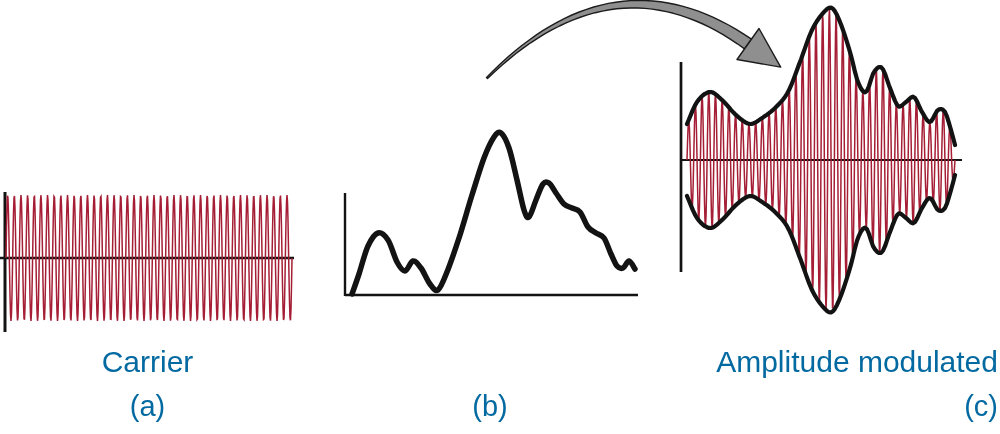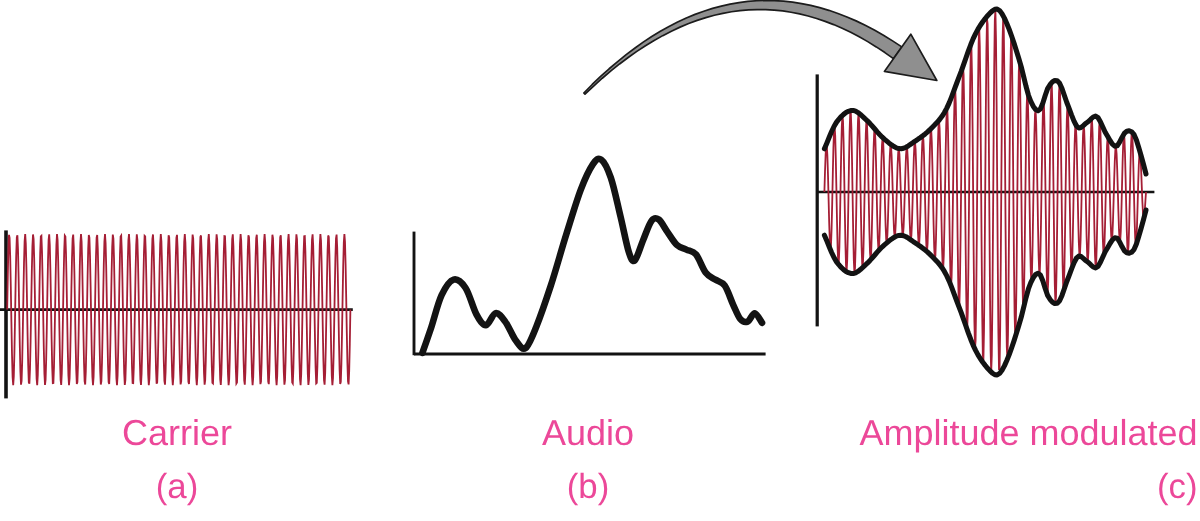--- a/index.html
+++ b/index.html
@@ -8,21 +8,21 @@
     width: 1000px;
     height: 434px;
     background: #ffffff;
     font-family: "Liberation Sans", sans-serif;
     overflow: hidden;
   }
   .stage svg { position: absolute; left: 0; top: 0; }
   .cap {
     position: absolute;
     text-align: center;
-    color: #ec4899;
+    color: #0369a1;
     line-height: 1;
     user-select: none;
   }
   .cap-main { top: 347px; font-size: 30px; }
   .cap-sub  { top: 392px; font-size: 29px; }
   .cap-carrier { left: 0px;   width: 295px; }
   .cap-audio   { left: 342px; width: 296px; }
   .cap-am      { left: 658px; width: 340px; text-align: right; }
 </style>
 </head>
@@ -38,19 +38,18 @@
       <path d="M 352 294 C 353.2 290.7, 356.3 282.0, 359 274 C 361.7 266.0, 364.8 252.8, 368 246 C 371.2 239.2, 374.7 234.0, 378 233 C 381.3 232.0, 384.8 235.2, 388 240 C 391.2 244.8, 394.2 256.8, 397 262 C 399.8 267.2, 402.3 271.2, 405 271 C 407.7 270.8, 410.3 261.5, 413 261 C 415.7 260.5, 418.2 264.2, 421 268 C 423.8 271.8, 427.2 280.3, 430 284 C 432.8 287.7, 435.2 292.0, 438 290 C 440.8 288.0, 443.5 280.7, 447 272 C 450.5 263.3, 454.8 250.8, 459 238 C 463.2 225.2, 467.8 208.3, 472 195 C 476.2 181.7, 480.3 167.7, 484 158 C 487.7 148.3, 491.2 141.2, 494 137 C 496.8 132.8, 498.5 131.2, 501 133 C 503.5 134.8, 506.3 140.2, 509 148 C 511.7 155.8, 514.5 169.7, 517 180 C 519.5 190.3, 522.0 203.8, 524 210 C 526.0 216.2, 527.0 218.7, 529 217 C 531.0 215.3, 533.7 205.5, 536 200 C 538.3 194.5, 540.8 186.8, 543 184 C 545.2 181.2, 546.8 181.5, 549 183 C 551.2 184.5, 553.5 189.5, 556 193 C 558.5 196.5, 561.3 201.5, 564 204 C 566.7 206.5, 569.3 206.7, 572 208 C 574.7 209.3, 577.3 208.8, 580 212 C 582.7 215.2, 585.3 223.5, 588 227 C 590.7 230.5, 593.3 231.2, 596 233 C 598.7 234.8, 601.5 234.5, 604 238 C 606.5 241.5, 608.8 249.3, 611 254 C 613.2 258.7, 615.0 263.7, 617 266 C 619.0 268.3, 621.0 268.8, 623 268 C 625.0 267.2, 627.0 260.8, 629 261 C 631.0 261.2, 634.0 267.7, 635 269" fill="none" stroke="#131313" stroke-width="5.5" stroke-linecap="round" stroke-linejoin="round"></path>
       <line x1="681" y1="62" x2="681" y2="272" stroke="#131313" stroke-width="2.7"></line>
       <line x1="681" y1="160" x2="962" y2="160" stroke="#131313" stroke-width="2.2"></line>
       <path d="M 687.0 160.0 L 687.5 143.2 L 688.0 129.1 L 688.5 121.1 L 689.0 121.2 L 689.5 130.0 L 690.0 146.1 L 690.5 166.2 L 691.0 186.1 L 691.5 201.2 L 692.0 208.0 L 692.5 204.4 L 693.0 190.7 L 693.5 169.6 L 694.0 145.4 L 694.5 123.4 L 695.0 108.7 L 695.5 104.8 L 696.0 113.0 L 696.5 131.8 L 697.0 157.3 L 697.5 184.0 L 698.0 206.2 L 698.5 218.7 L 699.0 218.6 L 699.5 205.7 L 700.0 182.6 L 700.5 154.2 L 701.0 126.5 L 701.5 105.6 L 702.0 96.3 L 702.5 100.7 L 703.0 118.1 L 703.5 144.9 L 704.0 175.2 L 704.5 202.6 L 705.0 221.0 L 705.5 226.3 L 706.0 217.3 L 706.5 195.8 L 707.0 166.3 L 707.5 135.3 L 708.0 109.5 L 708.5 94.5 L 709.0 93.6 L 709.5 107.2 L 710.0 132.1 L 710.5 163.2 L 711.0 193.5 L 711.5 216.6 L 712.0 227.3 L 712.5 223.5 L 713.0 205.9 L 713.5 178.6 L 714.0 147.5 L 714.5 119.4 L 715.0 100.3 L 715.5 94.2 L 716.0 102.3 L 716.5 122.8 L 717.0 150.9 L 717.5 180.7 L 718.0 205.6 L 718.5 220.3 L 719.0 221.9 L 719.5 210.2 L 720.0 187.9 L 720.5 160.0 L 721.0 132.5 L 721.5 111.3 L 722.0 100.8 L 722.5 103.2 L 723.0 117.7 L 723.5 141.1 L 724.0 168.1 L 724.5 193.0 L 725.0 210.3 L 725.5 216.5 L 726.0 210.5 L 726.5 193.8 L 727.0 170.2 L 727.5 145.0 L 728.0 123.4 L 728.5 110.2 L 729.0 107.9 L 729.5 116.8 L 730.0 134.7 L 730.5 157.6 L 731.0 180.5 L 731.5 198.5 L 732.0 207.9 L 732.5 206.8 L 733.0 195.8 L 733.5 177.4 L 734.0 155.6 L 734.5 135.3 L 735.0 120.6 L 735.5 114.7 L 736.0 118.5 L 736.5 131.2 L 737.0 149.7 L 737.5 170.2 L 738.0 188.0 L 738.5 199.5 L 739.0 202.3 L 739.5 196.0 L 740.0 182.2 L 740.5 163.9 L 741.0 145.1 L 741.5 129.9 L 742.0 121.4 L 742.5 121.3 L 743.0 129.5 L 743.5 144.1 L 744.0 161.8 L 744.5 178.8 L 745.0 191.6 L 745.5 197.3 L 746.0 195.0 L 746.5 185.3 L 747.0 170.2 L 747.5 153.2 L 748.0 137.7 L 748.5 127.2 L 749.0 123.8 L 749.5 128.2 L 750.0 139.4 L 750.5 155.0 L 751.0 171.6 L 751.5 185.8 L 752.0 194.4 L 752.5 195.7 L 753.0 189.3 L 753.5 176.5 L 754.0 160.0 L 754.5 143.3 L 755.0 129.9 L 755.5 122.9 L 756.0 123.9 L 756.5 132.7 L 757.0 147.6 L 757.5 165.4 L 758.0 182.4 L 758.5 194.9 L 759.0 199.9 L 759.5 196.3 L 760.0 184.8 L 760.5 167.6 L 761.0 148.5 L 761.5 131.6 L 762.0 120.6 L 762.5 118.0 L 763.0 124.5 L 763.5 138.8 L 764.0 158.0 L 764.5 177.9 L 765.0 194.2 L 765.5 203.3 L 766.0 203.2 L 766.5 193.6 L 767.0 176.6 L 767.5 155.7 L 768.0 135.4 L 768.5 120.2 L 769.0 113.3 L 769.5 116.5 L 770.0 129.2 L 770.5 148.9 L 771.0 171.2 L 771.5 191.6 L 772.0 205.4 L 772.5 209.5 L 773.0 203.0 L 773.5 187.0 L 774.0 164.8 L 774.5 141.1 L 775.0 121.1 L 775.5 109.2 L 776.0 108.2 L 776.5 118.4 L 777.0 137.9 L 777.5 162.6 L 778.0 187.1 L 778.5 206.2 L 779.0 215.6 L 779.5 213.0 L 780.0 198.9 L 780.5 176.0 L 781.0 149.2 L 781.5 124.2 L 782.0 106.6 L 782.5 100.2 L 783.0 106.8 L 783.5 125.0 L 784.0 151.3 L 784.5 180.1 L 785.0 205.1 L 785.5 220.9 L 786.0 223.7 L 786.5 212.7 L 787.0 189.9 L 787.5 160.0 L 788.0 129.3 L 788.5 104.4 L 789.0 91.0 L 789.5 92.3 L 790.0 108.5 L 790.5 136.4 L 791.0 170.4 L 791.5 203.2 L 792.0 227.6 L 792.5 238.0 L 793.0 231.5 L 793.5 209.2 L 794.0 175.3 L 794.5 136.9 L 795.0 102.3 L 795.5 79.4 L 796.0 73.3 L 796.5 86.2 L 797.0 115.6 L 797.5 155.7 L 798.0 198.0 L 798.5 233.1 L 799.0 253.3 L 799.5 253.5 L 800.0 233.2 L 800.5 196.4 L 801.0 150.6 L 801.5 105.6 L 802.0 71.3 L 802.5 55.5 L 803.0 62.1 L 803.5 90.4 L 804.0 134.7 L 804.5 185.7 L 805.0 232.4 L 805.5 264.4 L 806.0 274.5 L 806.5 259.7 L 807.0 222.7 L 807.5 171.1 L 808.0 115.9 L 808.5 69.1 L 809.0 41.1 L 809.5 38.5 L 810.0 62.4 L 810.5 108.1 L 811.0 166.0 L 811.5 223.6 L 812.0 268.3 L 812.5 290.1 L 813.0 283.9 L 813.5 250.7 L 814.0 197.2 L 814.5 134.9 L 815.0 77.2 L 815.5 36.8 L 816.0 22.6 L 816.5 38.2 L 817.0 80.4 L 817.5 140.4 L 818.0 205.3 L 818.5 261.0 L 819.0 295.4 L 819.5 300.7 L 820.0 275.5 L 820.5 225.0 L 821.0 160.0 L 821.5 94.4 L 822.0 42.5 L 822.5 15.7 L 823.0 19.9 L 823.5 54.5 L 824.0 112.3 L 824.5 180.8 L 825.0 245.4 L 825.5 291.8 L 826.0 310.1 L 826.5 295.9 L 827.0 252.2 L 827.5 188.2 L 828.0 117.9 L 828.5 56.4 L 829.0 17.1 L 829.5 8.6 L 830.0 33.0 L 830.5 84.8 L 831.0 152.9 L 831.5 222.4 L 832.0 278.2 L 832.5 308.3 L 833.0 306.2 L 833.5 272.6 L 834.0 215.0 L 834.5 146.0 L 835.0 80.8 L 835.5 33.2 L 836.0 13.5 L 836.5 25.6 L 837.0 66.3 L 837.5 126.6 L 838.0 193.2 L 838.5 251.6 L 839.0 289.4 L 839.5 298.9 L 840.0 278.4 L 840.5 233.0 L 841.0 172.7 L 841.5 110.8 L 842.0 60.7 L 842.5 32.9 L 843.0 32.9 L 843.5 60.0 L 844.0 107.9 L 844.5 165.9 L 845.0 221.2 L 845.5 262.1 L 846.0 280.2 L 846.5 272.1 L 847.0 240.3 L 847.5 192.3 L 848.0 138.6 L 848.5 91.1 L 849.0 59.5 L 849.5 50.4 L 850.0 64.8 L 850.5 99.2 L 851.0 145.4 L 851.5 193.0 L 852.0 231.9 L 852.5 253.9 L 853.0 255.1 L 853.5 236.0 L 854.0 201.7 L 854.5 160.0 L 855.0 120.2 L 855.5 90.6 L 856.0 76.9 L 856.5 81.3 L 857.0 102.2 L 857.5 134.4 L 858.0 170.9 L 858.5 204.0 L 859.0 226.6 L 859.5 234.4 L 860.0 226.2 L 860.5 204.2 L 861.0 173.3 L 861.5 140.4 L 862.0 112.4 L 862.5 95.0 L 863.0 91.8 L 863.5 103.2 L 864.0 126.5 L 864.5 156.8 L 865.0 187.7 L 865.5 212.7 L 866.0 226.5 L 866.5 226.2 L 867.0 211.7 L 867.5 185.7 L 868.0 153.3 L 868.5 121.3 L 869.0 96.5 L 869.5 84.7 L 870.0 88.9 L 870.5 109.1 L 871.0 141.3 L 871.5 179.0 L 872.0 214.0 L 872.5 238.2 L 873.0 245.8 L 873.5 234.8 L 874.0 206.9 L 874.5 168.3 L 875.0 127.2 L 875.5 92.7 L 876.0 72.3 L 876.5 70.8 L 877.0 88.7 L 877.5 122.3 L 878.0 164.3 L 878.5 205.8 L 879.0 237.4 L 879.5 252.4 L 880.0 247.4 L 880.5 223.4 L 881.0 185.8 L 881.5 142.8 L 882.0 103.9 L 882.5 77.5 L 883.0 69.4 L 883.5 80.9 L 884.0 109.3 L 884.5 147.7 L 885.0 187.8 L 885.5 220.7 L 886.0 239.5 L 886.5 240.8 L 887.0 224.8 L 887.5 195.7 L 888.0 160.0 L 888.5 125.7 L 889.0 99.9 L 889.5 87.7 L 890.0 91.3 L 890.5 109.4 L 891.0 137.6 L 891.5 169.6 L 892.0 198.3 L 892.5 217.7 L 893.0 224.1 L 893.5 216.7 L 894.0 197.5 L 894.5 171.2 L 895.0 143.6 L 895.5 120.5 L 896.0 106.6 L 896.5 104.4 L 897.0 114.0 L 897.5 133.1 L 898.0 157.5 L 898.5 182.0 L 899.0 201.6 L 899.5 212.2 L 900.0 211.7 L 900.5 200.0 L 901.0 179.7 L 901.5 154.9 L 902.0 130.9 L 902.5 112.8 L 903.0 104.7 L 903.5 108.4 L 904.0 123.5 L 904.5 146.8 L 905.0 173.3 L 905.5 197.3 L 906.0 213.5 L 906.5 218.2 L 907.0 210.4 L 907.5 191.6 L 908.0 165.6 L 908.5 138.0 L 909.0 114.7 L 909.5 100.8 L 910.0 99.7 L 910.5 111.7 L 911.0 134.4 L 911.5 162.9 L 912.0 191.1 L 912.5 212.7 L 913.0 222.9 L 913.5 219.4 L 914.0 203.0 L 914.5 177.4 L 915.0 148.4 L 915.5 122.6 L 916.0 105.4 L 916.5 100.4 L 917.0 108.3 L 917.5 127.1 L 918.0 152.1 L 918.5 177.8 L 919.0 198.7 L 919.5 210.5 L 920.0 211.2 L 920.5 200.9 L 921.0 182.5 L 921.5 160.0 L 922.0 138.3 L 922.5 121.9 L 923.0 114.3 L 923.5 116.6 L 924.0 128.1 L 924.5 145.9 L 925.0 166.0 L 925.5 184.1 L 926.0 196.4 L 926.5 200.6 L 927.0 196.0 L 927.5 184.0 L 928.0 167.2 L 928.5 149.3 L 929.0 134.0 L 929.5 124.3 L 930.0 122.3 L 930.5 128.2 L 931.0 141.0 L 931.5 158.2 L 932.0 176.3 L 932.5 191.6 L 933.0 200.6 L 933.5 201.0 L 934.0 192.5 L 934.5 176.3 L 935.0 155.7 L 935.5 135.2 L 936.0 119.3 L 936.5 111.9 L 937.0 114.9 L 937.5 127.9 L 938.0 148.4 L 938.5 171.7 L 939.0 192.7 L 939.5 206.8 L 940.0 210.8 L 940.5 203.8 L 941.0 187.2 L 941.5 164.8 L 942.0 141.4 L 942.5 122.2 L 943.0 111.4 L 943.5 111.3 L 944.0 121.6 L 944.5 140.0 L 945.0 162.2 L 945.5 183.2 L 946.0 198.4 L 946.5 204.5 L 947.0 200.8 L 947.5 188.6 L 948.0 171.2 L 948.5 152.8 L 949.0 137.5 L 949.5 128.3 L 950.0 126.6 L 950.5 132.1 L 951.0 142.8 L 951.5 156.0 L 952.0 168.5 L 952.5 177.6 L 953.0 181.7 L 953.5 180.5 L 954.0 175.2 L 954.5 167.6 L 955.0 160.0" fill="none" stroke="#a51e35" stroke-width="1.5"></path>
       <path d="M 687 124.0 L 689 119.3 L 691 114.4 L 693 109.6 L 695 105.4 L 697 102.0 L 699 99.4 L 701 97.1 L 703 95.3 L 705 93.8 L 707 92.8 L 709 92.1 L 711 92.0 L 713 92.6 L 715 93.8 L 717 95.4 L 719 97.2 L 721 99.1 L 723 100.9 L 725 103.0 L 727 105.2 L 729 107.5 L 731 109.9 L 733 112.1 L 735 114.1 L 737 115.9 L 739 117.6 L 741 119.3 L 743 120.8 L 745 122.1 L 747 123.2 L 749 123.8 L 751 124.0 L 753 123.6 L 755 122.7 L 757 121.5 L 759 120.1 L 761 118.7 L 763 117.4 L 765 116.0 L 767 114.7 L 769 113.2 L 771 111.6 L 773 109.9 L 775 108.0 L 777 106.0 L 779 104.0 L 781 101.9 L 783 99.6 L 785 96.9 L 787 93.8 L 789 90.1 L 791 85.7 L 793 80.7 L 795 75.4 L 797 70.0 L 799 64.6 L 801 59.4 L 803 53.8 L 805 48.1 L 807 42.4 L 809 37.1 L 811 32.2 L 813 28.0 L 815 24.3 L 817 21.0 L 819 18.1 L 821 15.5 L 823 13.1 L 825 10.9 L 827 9.0 L 829 7.8 L 831 7.6 L 833 8.8 L 835 11.4 L 837 15.1 L 839 19.6 L 841 24.5 L 843 30.0 L 845 35.9 L 847 42.2 L 849 48.7 L 851 55.6 L 853 63.6 L 855 71.9 L 857 79.2 L 859 84.4 L 861 88.5 L 863 91.3 L 865 92.3 L 867 90.8 L 869 86.0 L 871 79.6 L 873 73.9 L 875 70.6 L 877 68.3 L 879 67.0 L 881 67.2 L 883 69.4 L 885 73.8 L 887 79.6 L 889 85.4 L 891 90.5 L 893 95.9 L 895 100.9 L 897 104.8 L 899 106.6 L 901 106.2 L 903 104.5 L 905 102.7 L 907 101.3 L 909 99.3 L 911 97.5 L 913 96.7 L 915 98.0 L 917 101.4 L 919 105.9 L 921 110.2 L 923 113.6 L 925 117.1 L 927 120.1 L 929 121.8 L 931 121.5 L 933 118.5 L 935 114.5 L 937 111.0 L 939 109.4 L 941 109.0 L 943 109.8 L 945 112.0 L 947 116.6 L 949 123.1 L 951 130.0 L 953 137.3 L 955 145.0 M 687 196.0 L 689 200.7 L 691 205.6 L 693 210.4 L 695 214.6 L 697 218.0 L 699 220.6 L 701 222.9 L 703 224.7 L 705 226.2 L 707 227.2 L 709 227.9 L 711 228.0 L 713 227.4 L 715 226.2 L 717 224.6 L 719 222.8 L 721 220.9 L 723 219.1 L 725 217.0 L 727 214.8 L 729 212.5 L 731 210.1 L 733 207.9 L 735 205.9 L 737 204.1 L 739 202.4 L 741 200.7 L 743 199.2 L 745 197.9 L 747 196.8 L 749 196.2 L 751 196.0 L 753 196.4 L 755 197.3 L 757 198.5 L 759 199.9 L 761 201.3 L 763 202.6 L 765 204.0 L 767 205.3 L 769 206.8 L 771 208.4 L 773 210.1 L 775 212.0 L 777 214.0 L 779 216.0 L 781 218.1 L 783 220.4 L 785 223.1 L 787 226.2 L 789 229.9 L 791 234.3 L 793 239.3 L 795 244.6 L 797 250.0 L 799 255.4 L 801 260.6 L 803 266.2 L 805 271.9 L 807 277.6 L 809 282.9 L 811 287.8 L 813 292.0 L 815 295.7 L 817 299.0 L 819 301.9 L 821 304.5 L 823 306.9 L 825 309.1 L 827 311.0 L 829 312.2 L 831 312.4 L 833 311.2 L 835 308.6 L 837 304.9 L 839 300.4 L 841 295.5 L 843 290.0 L 845 284.1 L 847 277.8 L 849 271.3 L 851 264.4 L 853 256.4 L 855 248.1 L 857 240.8 L 859 235.6 L 861 231.5 L 863 228.7 L 865 227.7 L 867 229.2 L 869 234.0 L 871 240.4 L 873 246.1 L 875 249.4 L 877 251.7 L 879 253.0 L 881 252.8 L 883 250.6 L 885 246.2 L 887 240.4 L 889 234.6 L 891 229.5 L 893 224.1 L 895 219.1 L 897 215.2 L 899 213.4 L 901 213.8 L 903 215.5 L 905 217.3 L 907 218.7 L 909 220.7 L 911 222.5 L 913 223.3 L 915 222.0 L 917 218.6 L 919 214.1 L 921 209.8 L 923 206.4 L 925 202.9 L 927 199.9 L 929 198.2 L 931 198.5 L 933 201.5 L 935 205.5 L 937 209.0 L 939 210.6 L 941 211.0 L 943 210.2 L 945 208.0 L 947 203.4 L 949 196.9 L 951 190.0 L 953 182.7 L 955 175.0" fill="none" stroke="#131313" stroke-width="4.2" stroke-linecap="round" stroke-linejoin="round"></path>
       <polygon points="487.5,78.5 494.7,71.7 501.9,65.2 509.1,59.1 516.3,53.3 523.5,47.9 530.7,42.8 537.9,38.1 545.1,33.7 552.3,29.7 559.5,26.0 566.7,22.6 573.9,19.6 581.0,17.0 588.2,14.7 595.3,12.7 602.4,11.1 609.6,9.8 616.7,8.8 623.8,8.2 630.9,8.0 638.0,8.0 645.1,8.4 652.2,9.1 659.2,10.2 666.3,11.6 673.4,13.3 680.5,15.4 687.6,17.8 694.7,20.5 701.8,23.5 708.9,26.9 716.0,30.7 723.1,34.7 730.2,39.1 737.4,43.8 744.5,48.9 751.5,39.1 743.8,34.1 736.2,29.4 728.6,25.0 721.0,21.1 713.4,17.4 705.8,14.1 698.3,11.2 690.7,8.6 683.1,6.4 675.6,4.5 668.0,3.0 660.5,1.8 653.0,1.0 645.5,0.5 638.1,0.4 630.6,0.6 623.2,1.2 615.8,2.2 608.4,3.4 601.1,5.1 593.8,7.0 586.5,9.4 579.2,12.0 571.9,15.0 564.7,18.4 557.5,22.1 550.3,26.1 543.1,30.4 536.0,35.1 528.9,40.2 521.8,45.5 514.7,51.3 507.6,57.3 500.5,63.7 493.5,70.4 486.5,77.5" fill="#8f8f8f" stroke="#1c1c1c" stroke-width="1.4" stroke-linejoin="round"></polygon>
       <polygon points="780.7,67.1 737.0,59.5 759.0,28.5" fill="#8f8f8f" stroke="#1c1c1c" stroke-width="1.4" stroke-linejoin="round"></polygon>
     </svg>
 
   <div class="cap cap-main cap-carrier">Carrier</div>
-  <div class="cap cap-main cap-audio">Audio</div>
   <div class="cap cap-main cap-am">Amplitude modulated</div>
 
   <div class="cap cap-sub cap-carrier">(a)</div>
   <div class="cap cap-sub cap-audio">(b)</div>
   <div class="cap cap-sub cap-am">(c)</div>
 </div>
 
 </body></html>

